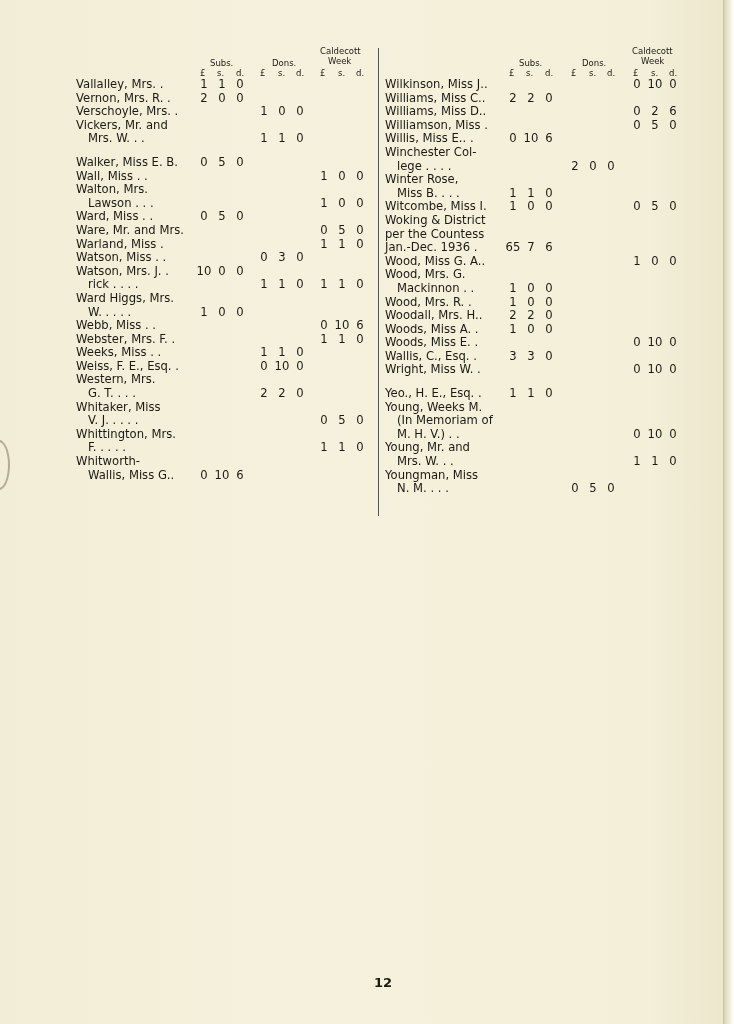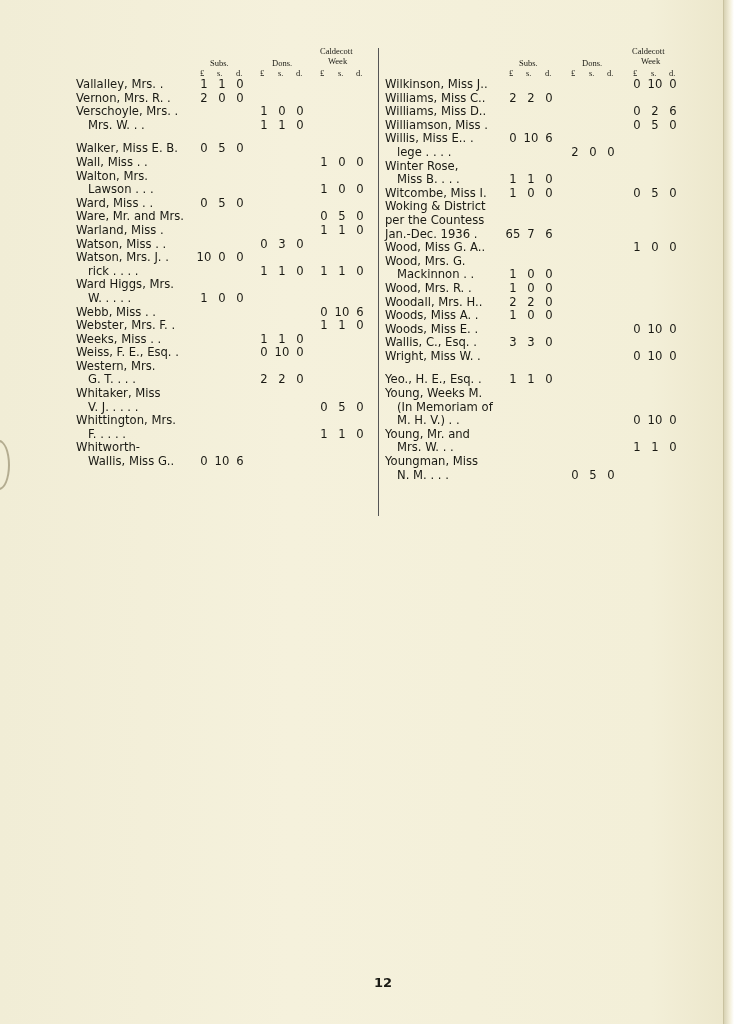--- a/index.html
+++ b/index.html
@@ -25,21 +25,21 @@
   .col {
     position: absolute; top: 44px;
   }
   .col.left { left: 76px; width: 300px; }
   .col.right { left: 385px; width: 305px; }
   .divider {
     position: absolute; left: 378px; top: 48px; width: 1px; height: 468px;
     background: #555;
   }
   .hdr { position: relative; height: 34px; font-size: 8.5px; }
-  .hdr span { position: absolute; white-space: nowrap; font-family: Liberation Serif, serif; }
+  .hdr span { position: absolute; white-space: nowrap; }
   .row { position: relative; font-size: 11.6px; line-height: 13.6px; height: 13.6px; white-space: nowrap; }
   .row .name { position: absolute; left: 0; top: 0; }
   .row .name.indent { left: 12px; }
   .row .amt { position: absolute; top: 0; }
   .amt span { position: absolute; text-align: center; width: 16px; }
   .gap { height: 10px; }
   .pagenum {
     position: absolute; left: 374px; top: 975px; font-size: 13px; font-weight: bold;
   }
 </style>
@@ -85,20 +85,23 @@
         </div>
         <div class="row">
           <span class="name">Verschoyle, Mrs. .</span>
           <span class="amt" style="left: 180px;">
             <span style="left: 0px;">1</span>
             <span style="left: 18px;">0</span>
             <span style="left: 36px;">0</span>
           </span>
         </div>
         <div class="row">
+          <span class="name">Vickers, Mr. and</span>
+        </div>
+        <div class="row">
           <span class="name indent">Mrs. W.    .   .</span>
           <span class="amt" style="left: 180px;">
             <span style="left: 0px;">1</span>
             <span style="left: 18px;">1</span>
             <span style="left: 36px;">0</span>
           </span>
         </div>
         <div class="gap"></div>
         <div class="row">
           <span class="name">Walker, Miss E. B.</span>
@@ -321,20 +324,23 @@
         </div>
         <div class="row">
           <span class="name">Willis, Miss E..   .</span>
           <span class="amt" style="left: 120px;">
             <span style="left: 0px;">0</span>
             <span style="left: 18px;">10</span>
             <span style="left: 36px;">6</span>
           </span>
         </div>
         <div class="row">
+          <span class="name">Winchester Col-</span>
+        </div>
+        <div class="row">
           <span class="name indent">lege  .   .   .   .</span>
           <span class="amt" style="left: 182px;">
             <span style="left: 0px;">2</span>
             <span style="left: 18px;">0</span>
             <span style="left: 36px;">0</span>
           </span>
         </div>
         <div class="row">
           <span class="name">Winter  Rose,</span>
         </div>

